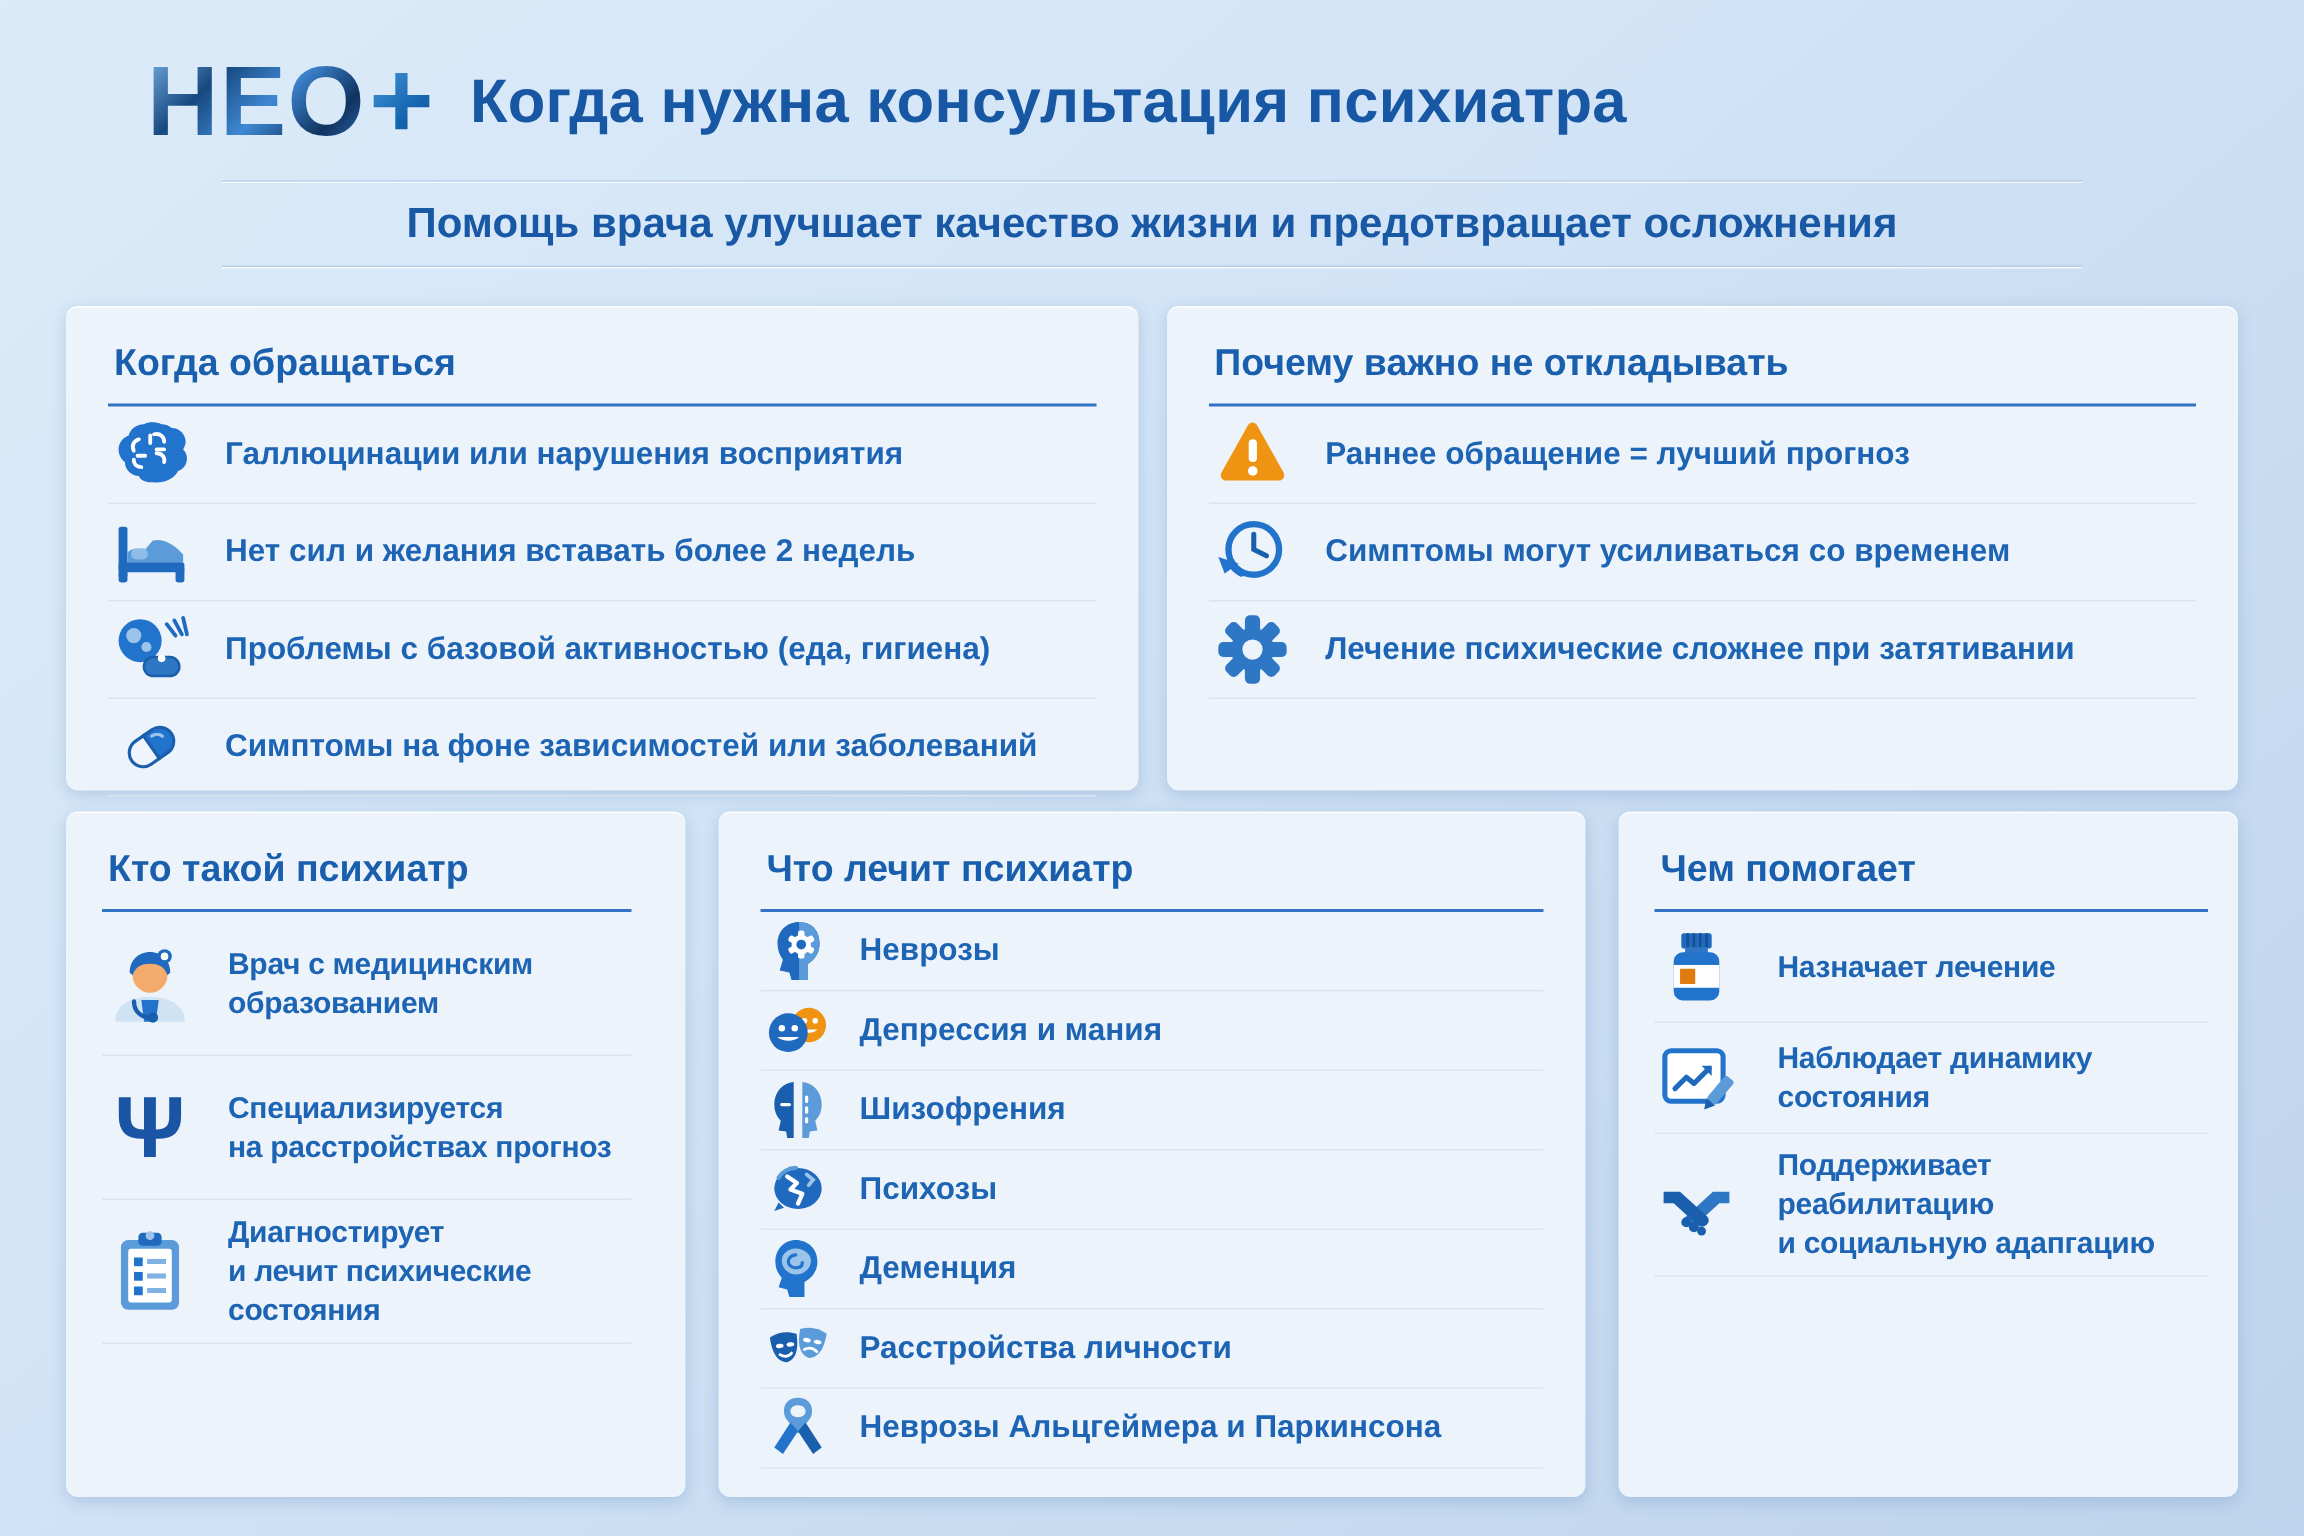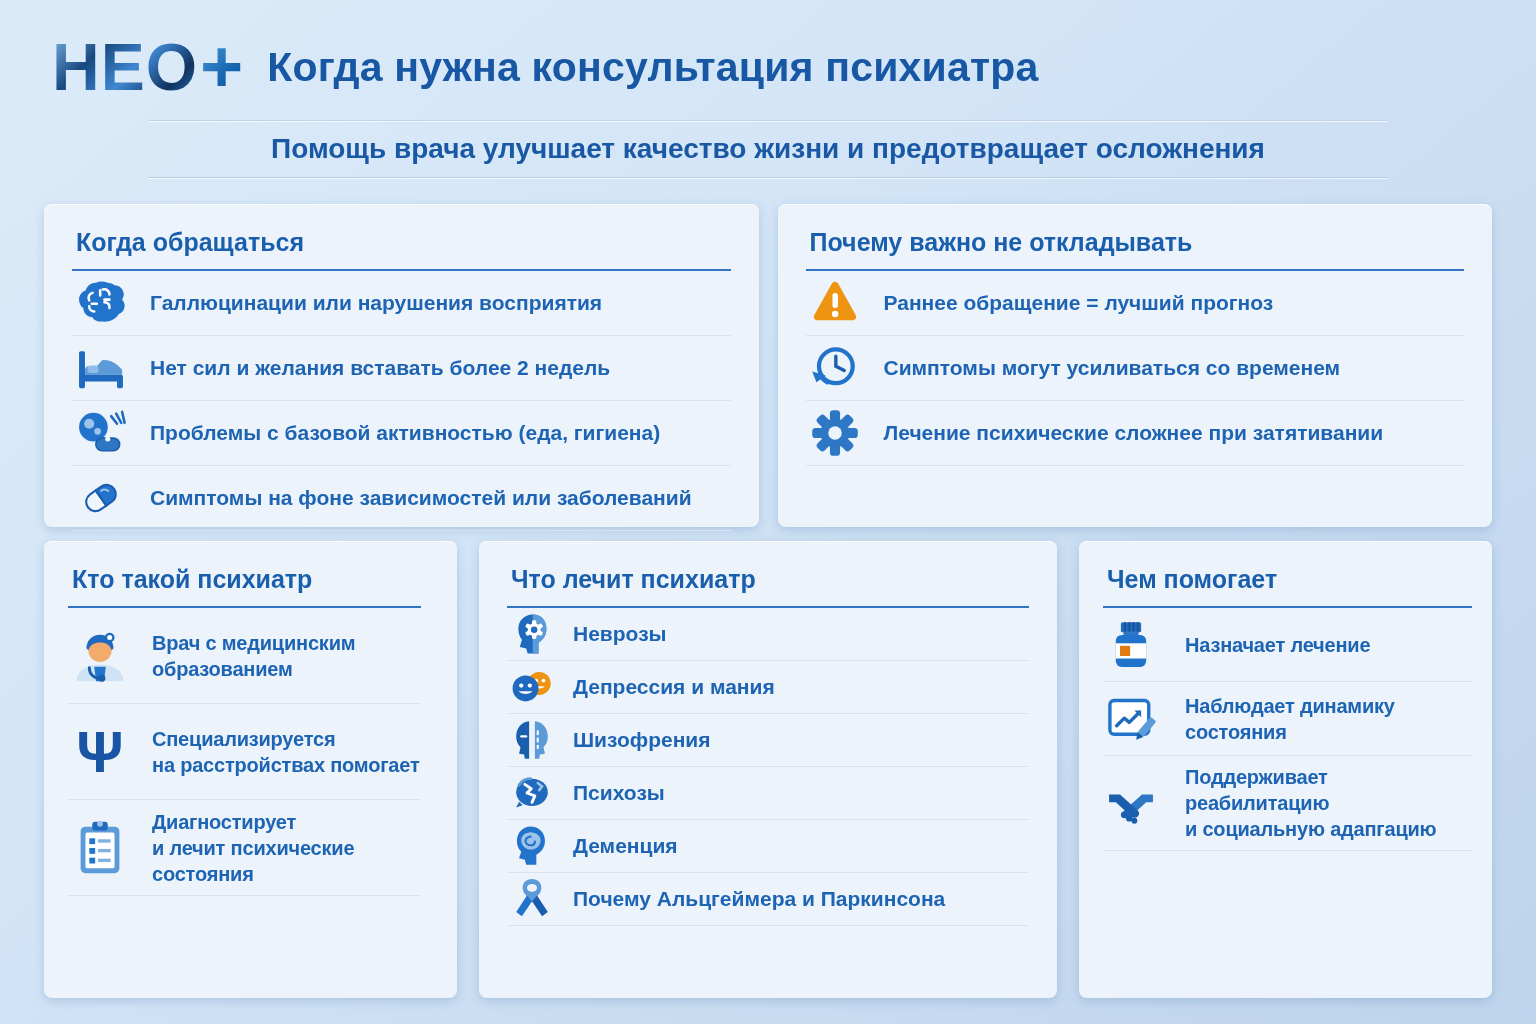--- a/index.html
+++ b/index.html
@@ -6,21 +6,21 @@
   .page{
     position:relative;
     width:1536px;height:1024px;
     box-sizing:border-box;
     background:linear-gradient(140deg,#dcebf9 0%,#d2e4f6 40%,#c6daf0 75%,#bed4ec 100%);
     font-family:"Liberation Sans",sans-serif;
     overflow:hidden;
   }
   
   .hdr{display:flex;align-items:center;gap:24px;padding:30px 52px 0 52px;}
-  .logo{display:flex;align-items:center;line-height:1;}
+  .logo{display:flex;align-items:center;line-height:1;margin-left:46px;}
   .logo-neo{
     font-size:66px;font-weight:800;letter-spacing:1px;
     color:#1c5a9e;
   }
   .logo-plus{
     font-size:74px;font-weight:800;margin-left:2px;
     color:#2b86c9;
   }
   @supports ((-webkit-background-clip:text) or (background-clip:text)){
     .logo-neo{
@@ -216,21 +216,21 @@
         </span>
         <span class="txt">Врач с медицинским
 образованием</span>
       </div>
 
       <div class="row">
         <span class="icn">
           <span class="psi">Ψ</span>
         </span>
         <span class="txt">Специализируется
-на расстройствах помогает</span>
+на расстройствах прогноз</span>
       </div>
 
       <div class="row">
         <span class="icn">
           <svg viewBox="0 0 64 64">
               <rect x="12" y="10" width="40" height="48" rx="5" fill="#5b9bd9"></rect>
               <rect x="17" y="16" width="30" height="37" rx="2" fill="#fff"></rect>
               <rect x="24" y="5" width="16" height="9" rx="3" fill="#1f6abf"></rect>
               <circle cx="32" cy="7" r="3" fill="#9cc4ea"></circle>
               <g fill="#2273cc">
@@ -317,30 +317,49 @@
         <span class="icn">
           <svg viewBox="0 0 64 64">
               <path d="M30 5C19 5 11 14 11 25c0 6 2 11 6 15l-3 9 8 2 2 7h14V44c8-4 12-11 12-19C50 13 41 5 30 5z" fill="#2273cc"></path>
               <path fill="#9cc4ea" d="M30 13c-7 0-13 5-13 11 0 4 2 8 5 10 2 2 5 3 9 3 7 0 13-6 13-13 0-6-7-11-14-11z"></path>
               <path d="M30 19c-4 0-7 3-7 6s3 6 7 6 6-2 6-5" stroke="#2273cc" stroke-width="3" fill="none" stroke-linecap="round"></path>
             </svg>
         </span>
         <span class="txt">Деменция</span>
       </div>
 
+      <div class="row">
+        <span class="icn">
+          <svg viewBox="0 0 64 64">
+              <g transform="rotate(-8 20 36)">
+                <path d="M8 20c8-4 17-4 25 0 0 11-2 23-12.5 25C10 43 8 31 8 20z" fill="#1a5fae"></path>
+                <ellipse cx="16" cy="29" rx="3.6" ry="2" fill="#fff"></ellipse>
+                <ellipse cx="26" cy="29" rx="3.6" ry="2" fill="#fff"></ellipse>
+                <path d="M15 37c4 3 8 3 11 0" stroke="#fff" stroke-width="2.5" fill="none" stroke-linecap="round"></path>
+              </g>
+              <g transform="rotate(10 44 32)">
+                <path d="M31 16c8-4 17-4 25 0 0 11-2 23-12.5 25C33 39 31 27 31 16z" fill="#5b9bd9"></path>
+                <ellipse cx="39" cy="25" rx="3.6" ry="2" fill="#fff"></ellipse>
+                <ellipse cx="49" cy="25" rx="3.6" ry="2" fill="#fff"></ellipse>
+                <path d="M38 34c4-3 8-3 12 0" stroke="#fff" stroke-width="2.5" fill="none" stroke-linecap="round"></path>
+              </g>
+            </svg>
+        </span>
+        <span class="txt">Расстройства личности</span>
+      </div>
 
       <div class="row">
         <span class="icn">
           <svg viewBox="0 0 64 64">
               <path d="M32 4c-8 0-13 5-13 12 0 4 1 7 4 10l9 11 9-11c3-3 4-6 4-10 0-7-5-12-13-12zm0 7c4 0 7 2 7 5.5S36 22 32 22s-7-2-7-5.5S28 11 32 11z" fill="#5b9bd9"></path>
               <path d="M25 27L10 50l8 6 14-21z" fill="#2273cc"></path>
               <path d="M39 27l15 23-8 6-14-21z" fill="#1a5fae"></path>
             </svg>
         </span>
-        <span class="txt">Почему Альцгеймера и Паркинсона</span>
+        <span class="txt">Неврозы Альцгеймера и Паркинсона</span>
       </div>
     </div>
 
     <div class="card b g-helps">
       <div class="card-title">Чем помогает</div>
 
       <div class="row">
         <span class="icn">
           <svg viewBox="0 0 64 64">
               <rect x="20" y="5" width="24" height="12" rx="2" fill="#1f6abf"></rect>

